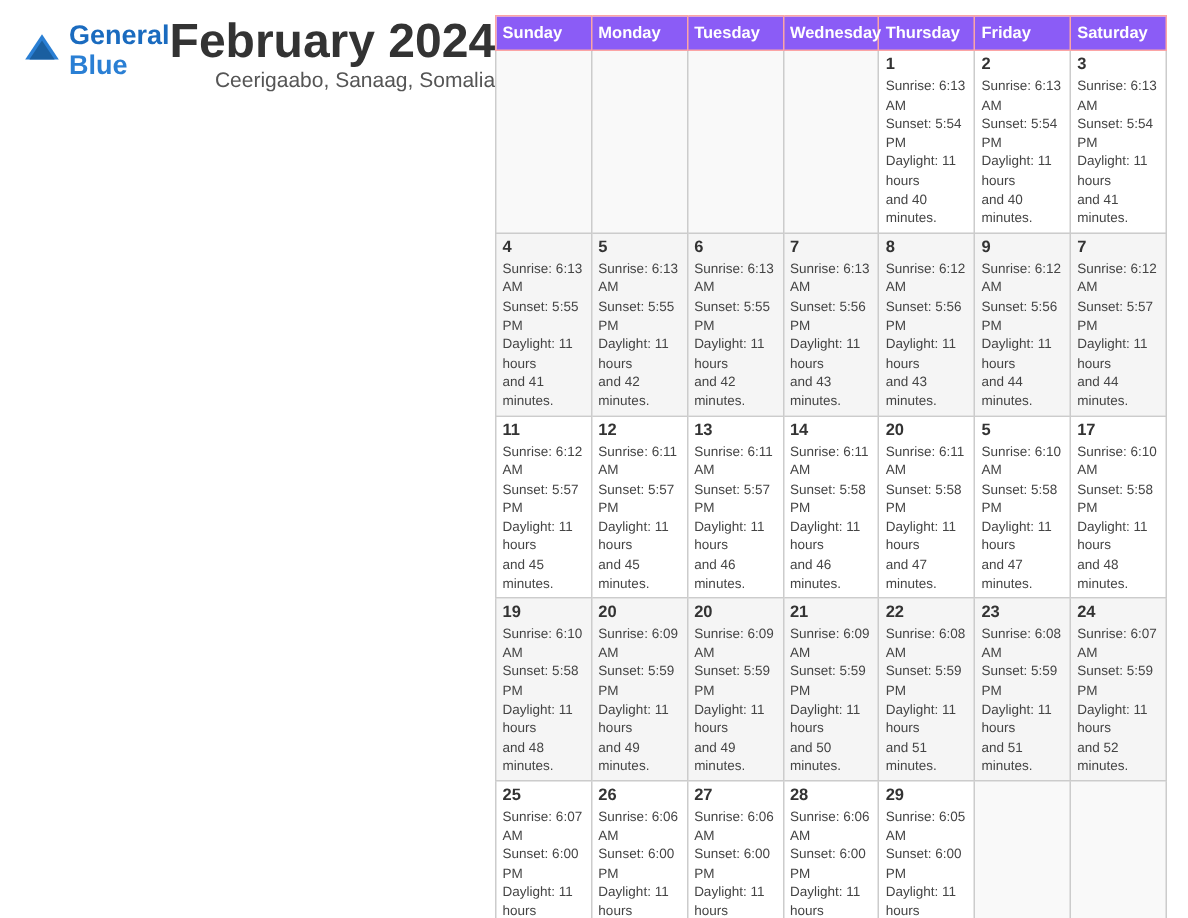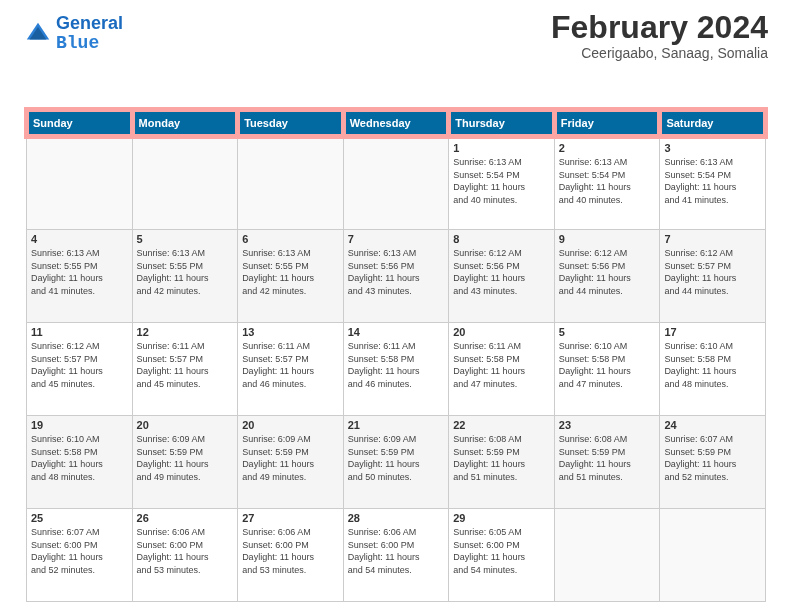--- a/index.html
+++ b/index.html
@@ -6,24 +6,22 @@
     body {
       font-family: Arial, sans-serif;
       background: #fff;
       width: 792px;
       height: 612px;
       overflow: hidden;
     }
     .page {
       width: 792px;
       height: 612px;
-      padding: 10px 24px;
+      padding: 10px 14px;
       display: flex;
-      flex-direction: column;
-      gap: 38px;
     }
     .header {
       display: flex;
       justify-content: space-between;
       align-items: flex-start;
       margin-bottom: 8px;
     }
     .logo {
       display: flex;
       align-items: center;
@@ -56,27 +54,27 @@
       font-size: 14px;
       color: #555;
     }
     .calendar {
       width: 100%;
       border-collapse: collapse;
       flex: 1;
       table-layout: fixed;
     }
     .calendar thead tr th {
-      background-color: #0369a1;
+      background-color: #8b5cf6;
       color: #fff;
       font-size: 11px;
       font-weight: bold;
       padding: 5px 4px;
       text-align: left;
-      border: 5px solid #fca5a5;
+      border: 1px solid #fca5a5;
     }
     .calendar tbody tr td {
       border: 1px solid #ccc;
       vertical-align: top;
       padding: 3px 4px;
       font-size: 9.5px;
       color: #333;
       height: 88px;
       background: #fff;
     }
@@ -104,21 +102,21 @@
 
 <div class="page">
   <div class="header">
     <div class="logo">
       <svg class="logo-icon" viewBox="0 0 40 40">
         <polygon points="20,4 36,28 4,28" fill="#2a7fd4"></polygon>
         <polygon points="20,10 32,28 8,28" fill="#1a5fa0"></polygon>
       </svg>
       <div>
         <div class="logo-text"><span>General</span></div>
-        <div class="logo-text" style="color:#2a7fd4;font-family:Liberation Mono, monospace;">Blue</div>
+        <div class="logo-text" style="color:#2a7fd4;">Blue</div>
       </div>
     </div>
     <div class="title-block">
       <div class="main-title">February 2024</div>
       <div class="subtitle">Ceerigaabo, Sanaag, Somalia</div>
     </div>
   </div>
 
   <table class="calendar">
     <thead>

